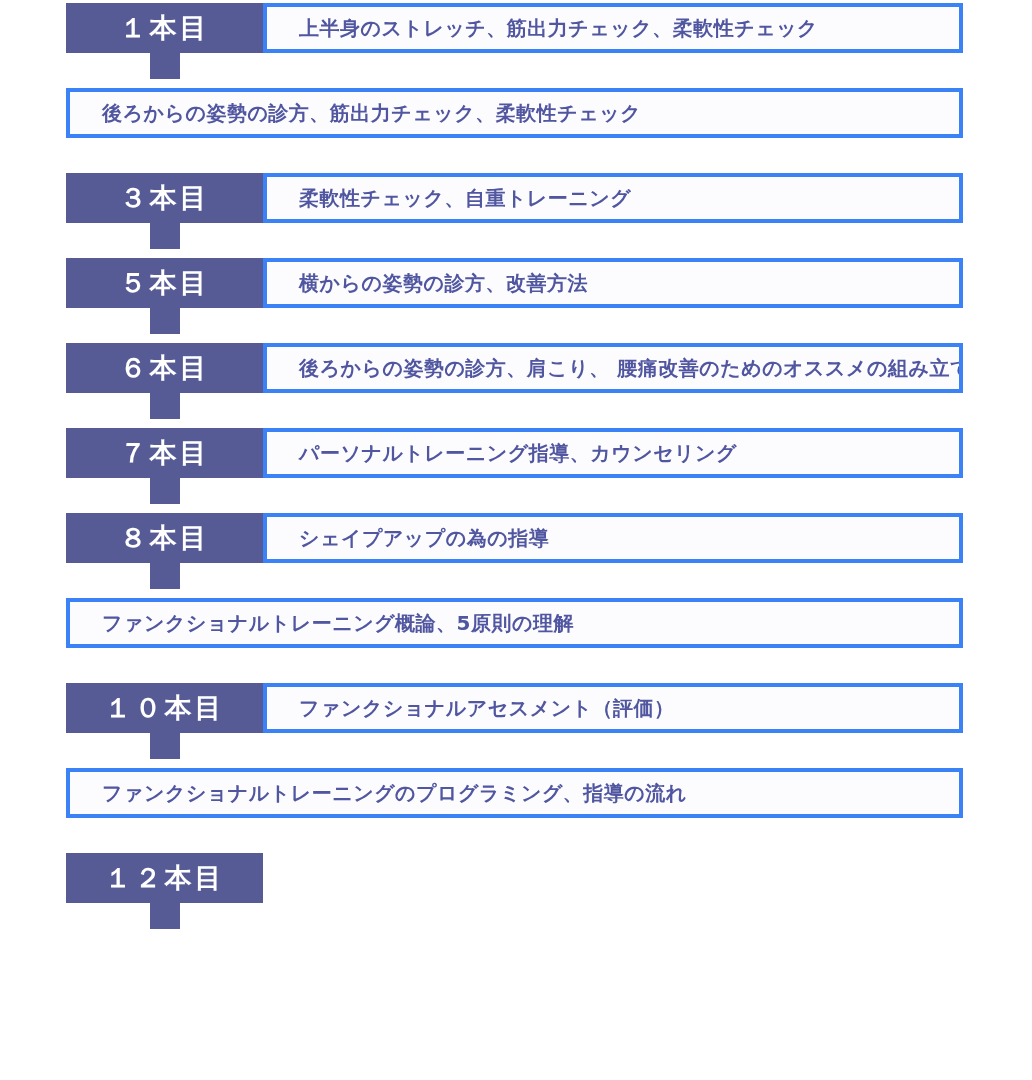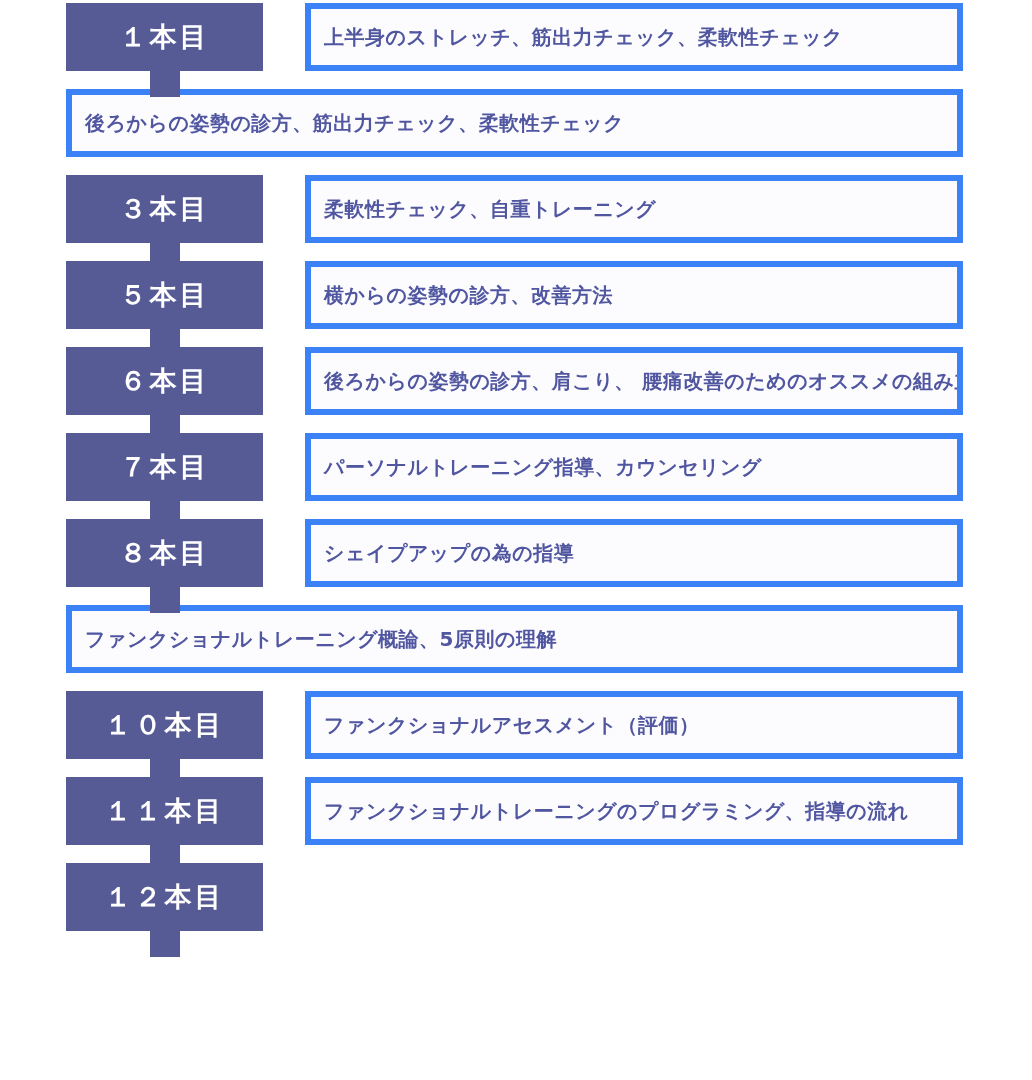--- a/index.html
+++ b/index.html
@@ -18,23 +18,22 @@
     overflow: hidden;
   }
   .list {
     position: absolute;
     top: 3px;
     left: 66px;
     right: 69px;
   }
   .row {
     display: flex;
-    height: 68px;
-    margin-bottom: 18px;
-    gap: 42px;
+    height: 50px;
+    margin-bottom: 35px;
   }
   .label-box {
     position: relative;
     width: 197px;
     flex: 0 0 197px;
     background: #575B95;
     color: #ffffff;
     display: flex;
     align-items: center;
     justify-content: center;
@@ -47,24 +46,24 @@
     top: 100%;
     left: 50%;
     transform: translateX(-50%);
     width: 30px;
     height: 26px;
     background: #575B95;
   }
   .content-box {
     flex: 1;
     background: #FCFCFE;
-    border: 6px solid #3b82f6;
+    border: 4px solid #3b82f6;
     display: flex;
     align-items: center;
-    padding-left: 13px;
+    padding-left: 32px;
     padding-right: 8px;
     color: #5056A0;
     font-size: 20px;
     font-weight: bold;
     letter-spacing: 0.5px;
     box-sizing: border-box;
     white-space: nowrap;
     overflow: hidden;
   }
 </style>
@@ -151,24 +150,20 @@
       <div class="label-box">
         <span>１０本目</span>
         <div class="connector"></div>
       </div>
       <div class="content-box">
         <span>ファンクショナルアセスメント（評価）</span>
       </div>
     </div>
 
     <div class="row">
-      <div class="label-box">
-        <span>１１本目</span>
-        <div class="connector"></div>
-      </div>
       <div class="content-box">
         <span>ファンクショナルトレーニングのプログラミング、指導の流れ</span>
       </div>
     </div>
 
     <div class="row">
       <div class="label-box">
         <span>１２本目</span>
         <div class="connector"></div>
       </div>

